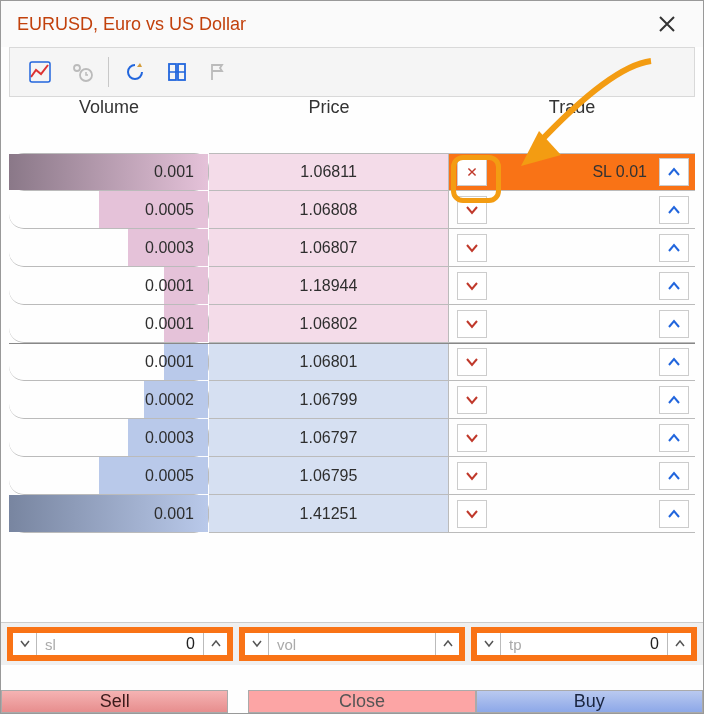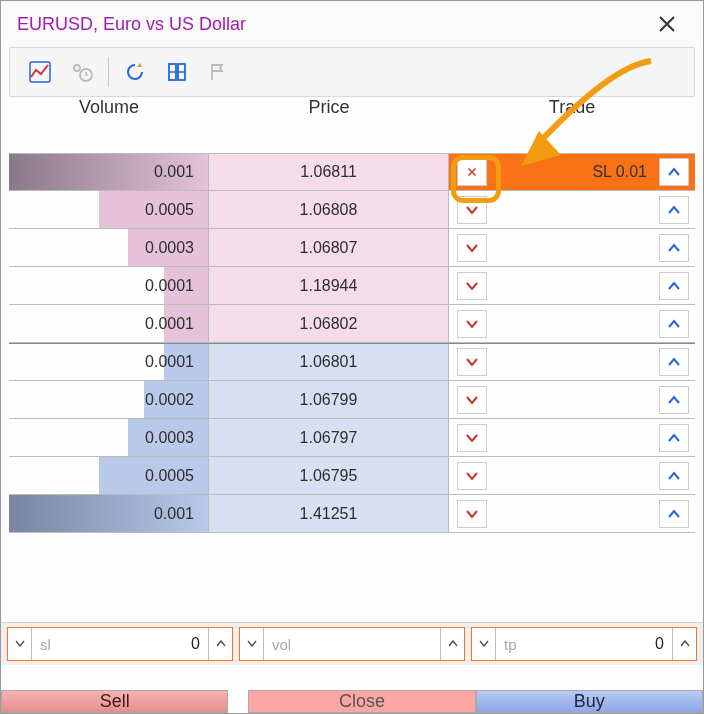--- a/index.html
+++ b/index.html
@@ -1,48 +1,48 @@
 <!DOCTYPE html>
 <html><head>
 <meta charset="utf-8">
 <style>
 * { box-sizing: border-box; margin: 0; padding: 0; }
 body { font-family: 'Segoe UI', Tahoma, sans-serif; font-size: 14px; color: #2e2e2e; background: #fff; }
 .window { width: 704px; height: 714px; border: 1px solid #999; position: relative; background: #fefefe; overflow: hidden; }
 .titlebar { height: 46px; display: flex; align-items: center; padding: 0 16px; background: #fafafa; }
-.title { font-size: 18px; color: #a21caf; flex: 1; }
+.title { font-size: 18px; color: #c2410c; flex: 1; }
 .close-x { width: 40px; height: 40px; display: flex; align-items: center; justify-content: center; cursor: pointer; }
 .close-x svg { width: 18px; height: 18px; }
 .toolbar { height: 50px; display: flex; align-items: center; gap: 2px; padding: 0 10px; border: 1px solid #d9d9d9; margin: 0 8px; background: #f5f5f5; }
 .tool-btn { width: 40px; height: 40px; display: flex; align-items: center; justify-content: center; cursor: pointer; }
 .tool-btn.active svg { stroke: #2266dd; }
 .tool-sep { width: 1px; height: 30px; background: #c8c8c8; margin: 0 4px; }
 .dom { margin: 0 8px; }
 .head-row { display: flex; height: 56px; align-items: flex-start; font-size: 18px; color: #333; }
 .col-vol { width: 200px; text-align: center; }
 .col-price { width: 200px; text-align: center; }
 .col-trade { flex: 1; text-align: center; }
 .rows { }
 .row { display: flex; height: 38px; align-items: stretch; position: relative; }
 .row.spread-top { border-top: 1px solid #888; }
 .row:first-child .cell { border-top: 1px solid #bbb; }
 .cell { border-bottom: 1px solid #bbb; display: flex; align-items: center; }
-.vol-cell { width: 200px; justify-content: flex-end; padding-right: 14px; position: relative; border-right: 1px solid #bbb; }
+.vol-cell { width: 200px; justify-content: flex-end; padding-right: 14px; position: relative; border-right: 1px solid #bbb; border-radius: 15px; }
 .vol-bar { position: absolute; top: 0; bottom: 0; right: 0; z-index: 0; }
 .vol-txt { position: relative; z-index: 1; font-size: 16px; }
 .price-cell { width: 240px; justify-content: center; font-size: 16px; border-right: 1px solid #bbb; position: relative; }
 .price-bg { position: absolute; inset: 0; z-index: 0; }
 .price-txt { position: relative; z-index: 1; }
 .trade-cell { flex: 1; display: flex; align-items: center; gap: 8px; padding-left: 8px; padding-right: 6px; }
 .chev-btn { width: 30px; height: 28px; border: 1px solid #ccc; background: #fff; display: flex; align-items: center; justify-content: center; cursor: pointer; }
 .chev-btn svg { width: 14px; height: 10px; }
 .trade-label { flex: 1; text-align: right; font-size: 16px; color: #333; padding-right: 4px; }
 .bottom { position: absolute; bottom: 0; left: 0; right: 0; border-top: 1px solid #ccc; }
 .inputs-row { display: flex; height: 42px; padding: 4px 6px; gap: 6px; background: #f0f0f0; }
-.input-grp { flex: 1; display: flex; border: 1px solid #f97316; background: #fff; }
+.input-grp { flex: 1; display: flex; border: 6px solid #f97316; background: #fff; }
 .inp-spin { width: 24px; display: flex; align-items: center; justify-content: center; border-right: 1px solid #bbb; cursor: pointer; }
 .inp-spin.last { border-right: none; border-left: 1px solid #bbb; }
 .inp-body { flex: 1; display: flex; align-items: center; padding: 0 8px; gap: 6px; }
 .inp-label { color: #aaa; font-size: 15px; }
 .inp-val { flex: 1; text-align: right; font-size: 16px; color: #222; }
 .actions-row { display: flex; height: 48px; align-items: flex-end; }
 .act-btn { flex: 1; display: flex; align-items: center; justify-content: center; font-size: 18px; cursor: pointer; border: 1px solid #aaa; }
 .act-sell { background: linear-gradient(#f5b3b3, #e78e8e); color: #3a1a1a; }
 .act-close { background: #fca5a5; color: #555; margin-left: 20px; }
 .act-buy { background: linear-gradient(#b9c9f0, #8da8e8); color: #1a2540; }

